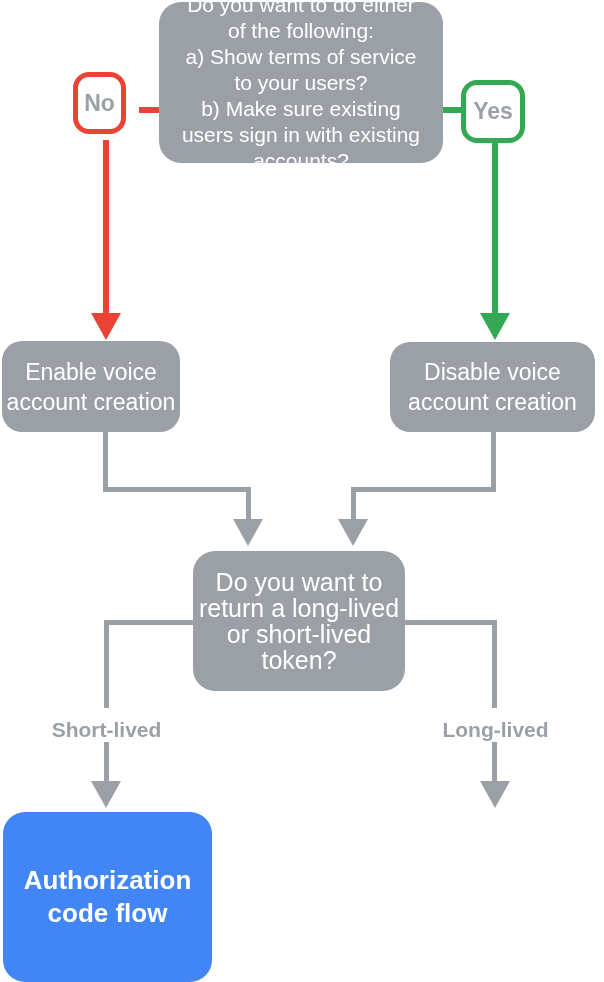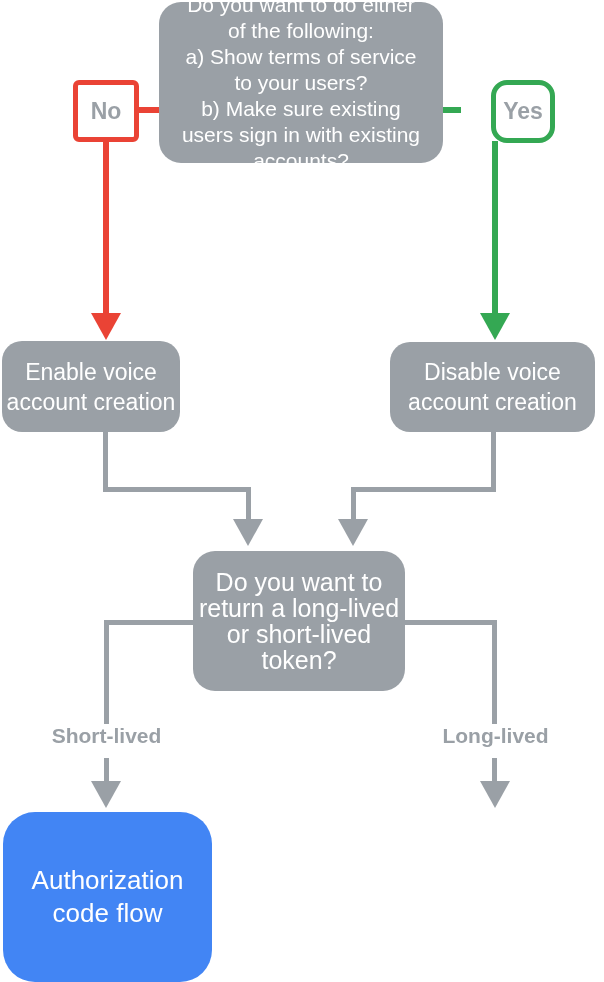--- a/index.html
+++ b/index.html
@@ -33,26 +33,26 @@
   .q-top{font-size:21px; line-height:26px; font-weight:400;}
   .q-mid{font-size:25px; line-height:26px; font-weight:400;}
   .action{font-size:23px; line-height:30px; border-radius:20px;}
   .badge{
     background:var(--white); color:var(--muted-text); font-weight:bold;
     font-size:23px; border-radius:16px; border:5px solid var(--red);
   }
   .badge.yes{border-color:var(--green);}
   .branch-label{
     position:absolute; background:var(--white); color:var(--muted-text);
-    font-weight:bold; font-size:21px; display:flex; align-items:flex-start;
-    justify-content:center; text-align:center;margin-top:16px;
+    font-weight:bold; font-size:21px; display:flex; align-items:flex-end;
+    justify-content:center; text-align:center;
   }
   .blue-box{
-    background:var(--blue); color:#fff; font-weight:normal;
-    font-size:26px; line-height:33px; border-radius:32px;
+    background:var(--blue); color:#fff; font-weight:bold;
+    font-size:26px; line-height:33px; border-radius:22px;
   }
 </style>
 </head>
 <body>
 
 <div class="stage">
 
   <div class="line red" style="left:139px; top:107px; width:20px; height:6px;"></div>
   <div class="line red" style="left:103px; top:140px; width:6px; height:174px;"></div>
   <div class="arrow red" style="left:91px; top:313px;"></div>
@@ -89,25 +89,25 @@
   <div class="node gray-box q-top" style="left:159px; top:2px; width:284px; height:161px;">
     <span class="txt">Do you want to do either
 of the following:
 a) Show terms of service
 to your users?
 b) Make sure existing
 users sign in with existing
 accounts?</span>
   </div>
 
-  <div class="node badge no" style="left:73px; top:80px; width:66px; height:62px;border-radius:6px;">
+  <div class="node badge no" style="left:73px; top:72px; width:53px; height:62px;">
     <span class="txt">No</span>
   </div>
 
-  <div class="node badge yes" style="left:461px; top:80px; width:64px; height:63px;margin-left:30px;">
+  <div class="node badge yes" style="left:461px; top:80px; width:64px; height:63px;">
     <span class="txt">Yes</span>
   </div>
 
   <div class="node gray-box action" style="left:2px; top:341px; width:178px; height:91px;">
     <span class="txt">Enable voice
 account creation</span>
   </div>
 
   <div class="node gray-box action" style="left:390px; top:342px; width:205px; height:90px;justify-content:center;">
     <span class="txt">Disable voice

